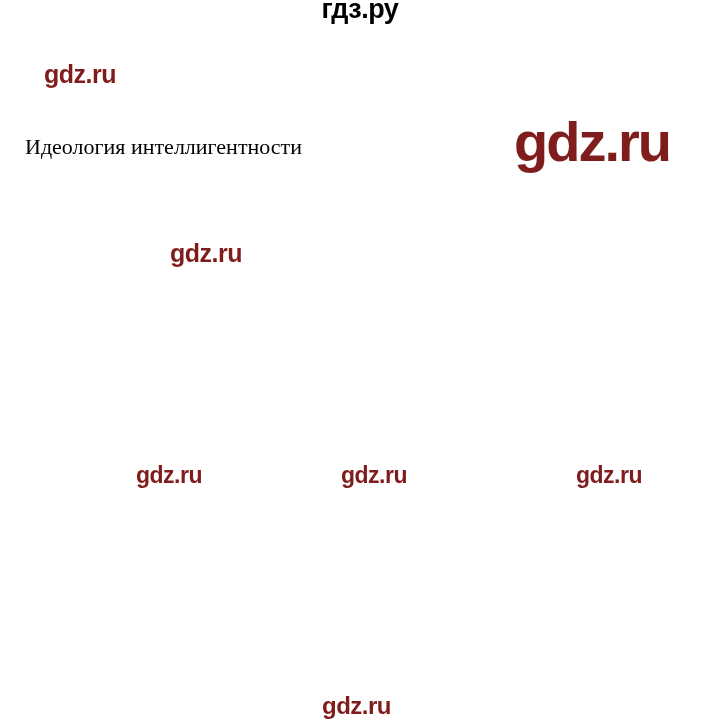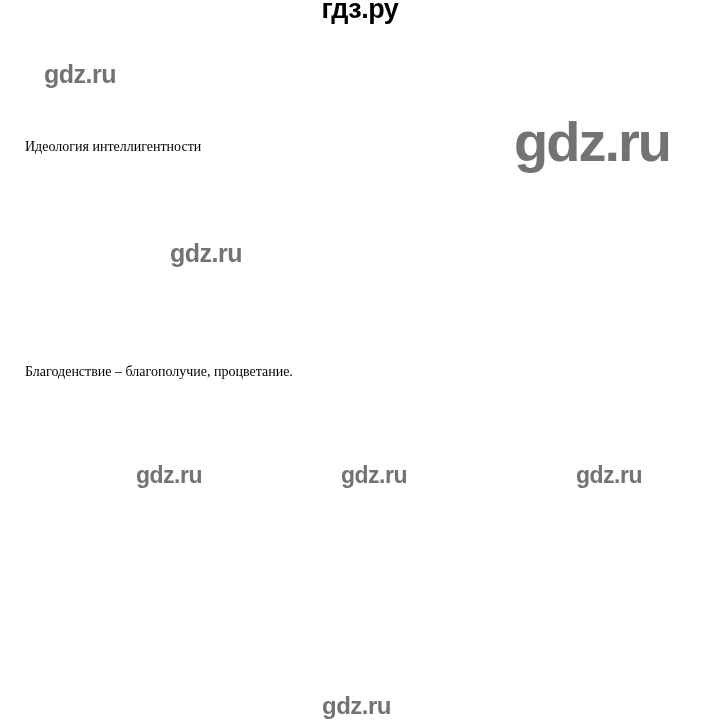--- a/index.html
+++ b/index.html
@@ -38,21 +38,21 @@
   .doc {
     position: absolute;
     left: 25px;
     top: 36px;
     width: 673px;
     z-index: 1;
   }
 
   .para {
     margin: 0 0 0 0;
-    font-size: 14px;
+    font-size: 22px;
     line-height: 44.5px;
     text-align: justify;
     text-justify: inter-word;
     white-space: pre-wrap;
   }
   .para.p-title { text-align: left; }
   .para.p-short { text-align: left; }
 
   .para + .para { margin-top: 2px; }
 
@@ -66,21 +66,21 @@
   }
   .tline.plain {
     text-align-last: left;
   }
 
   
   .wm {
     position: absolute;
     font-family: "Liberation Sans", "DejaVu Sans", sans-serif;
     font-weight: bold;
-    color: #737373;
+    color: #7f1d1d;
     letter-spacing: -0.5px;
     white-space: nowrap;
     z-index: 4;
     line-height: 1;
   }
   .wm-tl   { left: 44px;  top: 62px;  font-size: 25px; }
   .wm-big  { left: 514px; top: 114px; font-size: 56px; letter-spacing: -2px; }
   .wm-mid  { left: 170px; top: 241px; font-size: 25px; }
   .wm-r1   { left: 136px; top: 464px; font-size: 23px; }
   .wm-r2   { left: 341px; top: 464px; font-size: 23px; }
@@ -92,23 +92,20 @@
 
 <div class="site-header">гдз.ру</div>
 
 <div class="doc">
 
   <p class="para p-title">
     <span class="tline plain">Идеология интеллигентности</span>
   </p>
 
 
-  <p class="para p-short">
-    <span class="tline plain">Благоденствие – благополучие, процветание.</span>
-  </p>
 
   <p class="para">
     
     
   </p>
 
 </div>
 
 <div class="wm wm-tl">gdz.ru</div>
 <div class="wm wm-big">gdz.ru</div>

